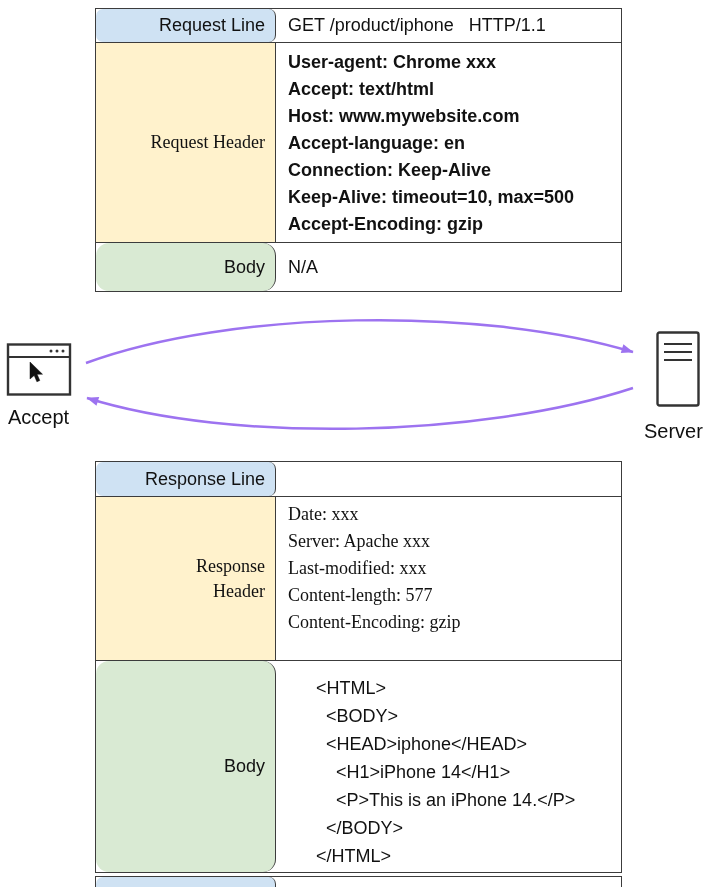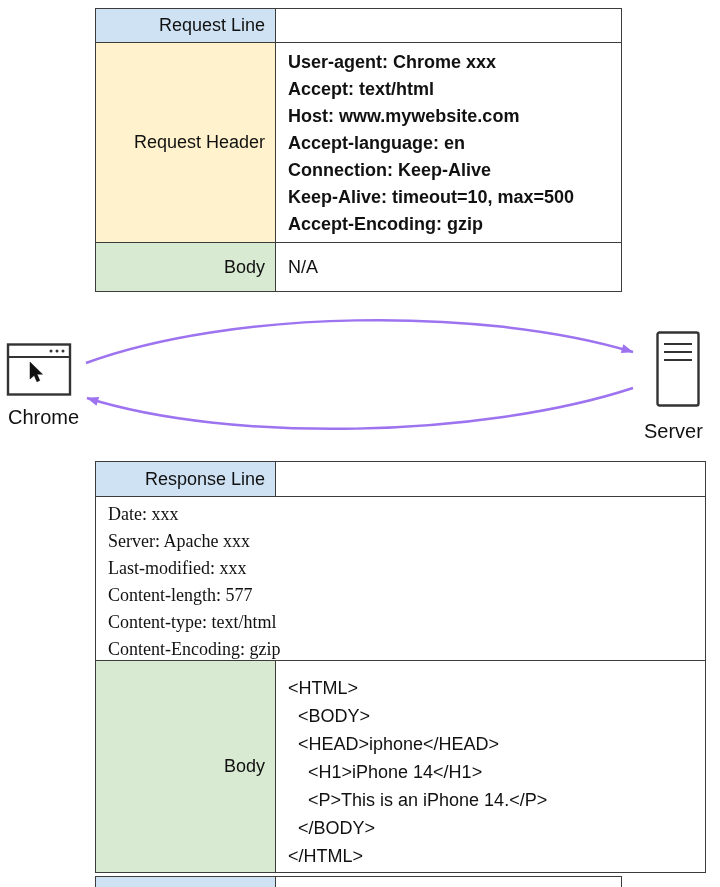--- a/index.html
+++ b/index.html
@@ -24,33 +24,33 @@
   .label {
     width:180px; flex:0 0 180px;
     border-right:1px solid var(--table_border, #3c3c3c);
     display:flex; align-items:center; justify-content:flex-end;
     padding-right:10px;
     font-size:18px; text-align:right; line-height:1.35;
   }
   .label span { display:inline-block; }
   .label span.narrow { max-width:100px; }
 
-  .bg-line   { background:var(--line_row_bg,   #cfe2f3); }
-  .bg-header { background:var(--header_row_bg, #fff2cc); }
-  .bg-body   { background:var(--body_row_bg,   #d9ead3); }
+  .bg-line   { background:var(--line_row_bg,   #cfe2f3);border-radius:7px; }
+  .bg-header { background:var(--header_row_bg, #fff2cc);font-family:Liberation Serif, serif; }
+  .bg-body   { background:var(--body_row_bg,   #d9ead3);border-radius:13px; }
 
   .value {
     flex:1; font-size:18px; padding-left:12px;
     display:flex; flex-direction:column; justify-content:center;
     background:#fff;
   }
   .value.top { justify-content:flex-start; }
   .pad6  { padding-top:6px;font-weight:bold; }
   .pad4  { padding-top:4px;font-family:Liberation Serif, serif; }
-  .pad13 { padding-top:13px; }
+  .pad13 { padding-top:13px;margin-left:28px; }
   .tline { line-height:27px; white-space:pre; }
   .tline.code { line-height:28px; }
 
   
   .actor-label { position:absolute; font-size:20px; color:#111; }
   .icon-wrap { position:absolute; line-height:0; }
   .outline { fill:none; stroke:#333; stroke-width:2.4; }
   .thinline { stroke:#333; stroke-width:2; }
   .dot { fill:#333; }
   .cursor { fill:#111; stroke:#111; stroke-width:0.5; }
@@ -61,20 +61,23 @@
 </style>
 </head>
 <body>
 
 <div class="canvas">
 
   <div class="tbl" style="left:95px; top:8px; width:527px;">
     <div class="row" style="height:33px">
       <div class="label bg-line">
         <span>Request Line</span>
+      </div>
+      <div class="value">
+        <div class="tline">GET /product/iphone   HTTP/1.1</div>
       </div>
     </div>
     <div class="row" style="height:200px">
       <div class="label bg-header">
         <span>Request Header</span>
       </div>
       <div class="value top pad6">
         <div class="tline">User-agent: Chrome xxx</div>
         <div class="tline">Accept: text/html</div>
         <div class="tline">Host: www.mywebsite.com</div>
@@ -97,21 +100,21 @@
   <div class="icon-wrap" style="left:6px; top:342px;">
     <svg width="68" height="56" viewBox="0 0 68 56">
       <rect class="outline" x="2" y="2.5" width="62" height="50"></rect>
       <line class="thinline" x1="2" y1="15" x2="64" y2="15"></line>
       <circle class="dot" cx="45" cy="9" r="1.5"></circle>
       <circle class="dot" cx="51" cy="9" r="1.5"></circle>
       <circle class="dot" cx="57" cy="9" r="1.5"></circle>
       <path class="cursor" d="M24 20 L24 37 L28.2 33.4 L30.9 39.8 L33.8 38.5 L31.1 32.2 L36.5 32.2 Z"></path>
     </svg>
   </div>
-  <div class="actor-label" style="left:8px; top:406px;">Chrome</div>
+  <div class="actor-label" style="left:8px; top:406px;">Accept</div>
 
   <div class="icon-wrap" style="left:655px; top:330px;">
     <svg width="48" height="80" viewBox="0 0 48 80">
       <rect class="outline" x="2.5" y="2.5" width="41" height="73" rx="2"></rect>
       <line class="thinline" x1="9" y1="14" x2="37" y2="14"></line>
       <line class="thinline" x1="9" y1="22" x2="37" y2="22"></line>
       <line class="thinline" x1="9" y1="30" x2="37" y2="30"></line>
     </svg>
   </div>
   <div class="actor-label" style="left:644px; top:420px;text-align:center;">Server</div>
@@ -119,33 +122,35 @@
   <svg class="arrows" width="720" height="165" viewBox="0 0 720 165">
     <defs>
       <marker id="ah" viewBox="0 0 12 10" refX="11" refY="5" markerWidth="13" markerHeight="11" orient="auto" markerUnits="userSpaceOnUse">
         <path class="arrow-head-path" d="M0.5 0.8 L11.5 5 L0.5 9.2 Z"></path>
       </marker>
     </defs>
     <path class="arrow-path" d="M 86 63 C 230 10, 480 6, 633 52" marker-end="url(#ah)"></path>
     <path class="arrow-path" d="M 633 88 C 480 138, 230 143, 87 98" marker-end="url(#ah)"></path>
   </svg>
 
-  <div class="tbl" style="left:95px; top:461px; width:611px;">
+  <div class="tbl" style="left:95px; top:461px; width:527px;">
     <div class="row" style="height:34px">
       <div class="label bg-line">
         <span>Response Line</span>
       </div>
     </div>
     <div class="row" style="height:164px">
+      <div class="label bg-header">
+        <span class="narrow">Response Header</span>
+      </div>
       <div class="value top pad4">
         <div class="tline">Date: xxx</div>
         <div class="tline">Server: Apache xxx</div>
         <div class="tline">Last-modified: xxx</div>
         <div class="tline">Content-length: 577</div>
-        <div class="tline">Content-type: text/html</div>
         <div class="tline">Content-Encoding: gzip</div>
       </div>
     </div>
     <div class="row" style="height:212px">
       <div class="label bg-body">
         <span>Body</span>
       </div>
       <div class="value top pad13">
         <div class="tline code">&lt;HTML&gt;</div>
         <div class="tline code">  &lt;BODY&gt;</div>

